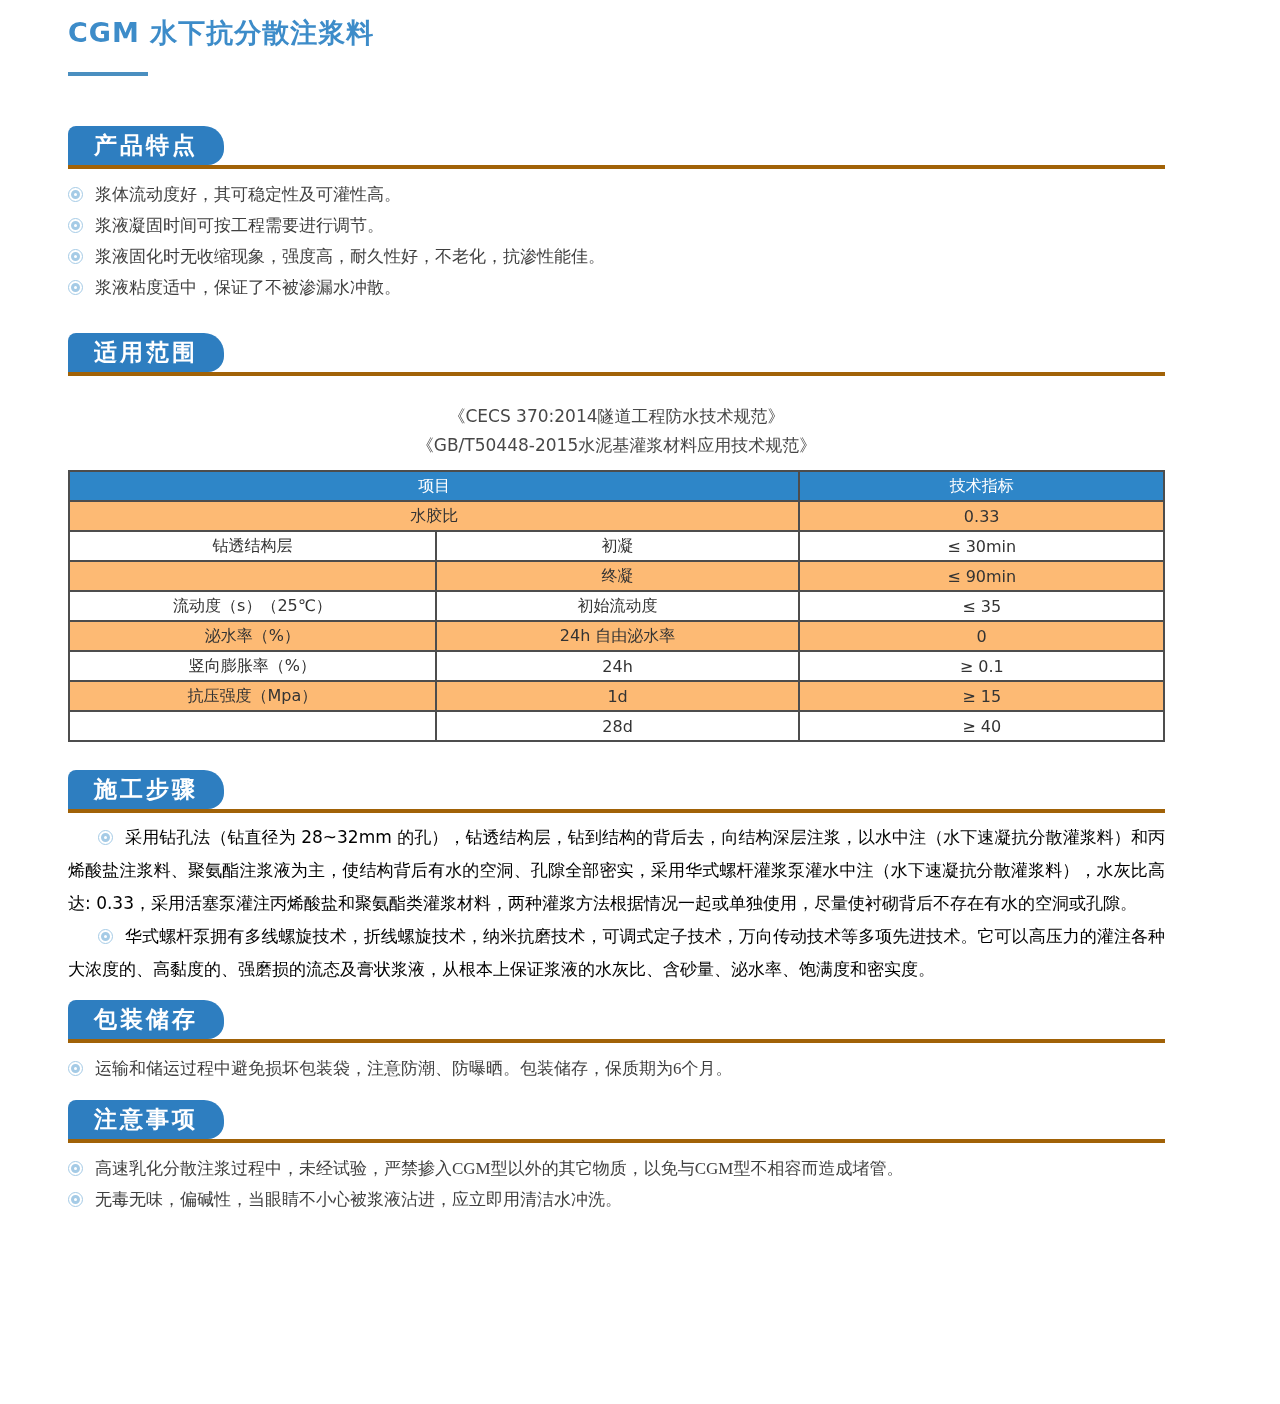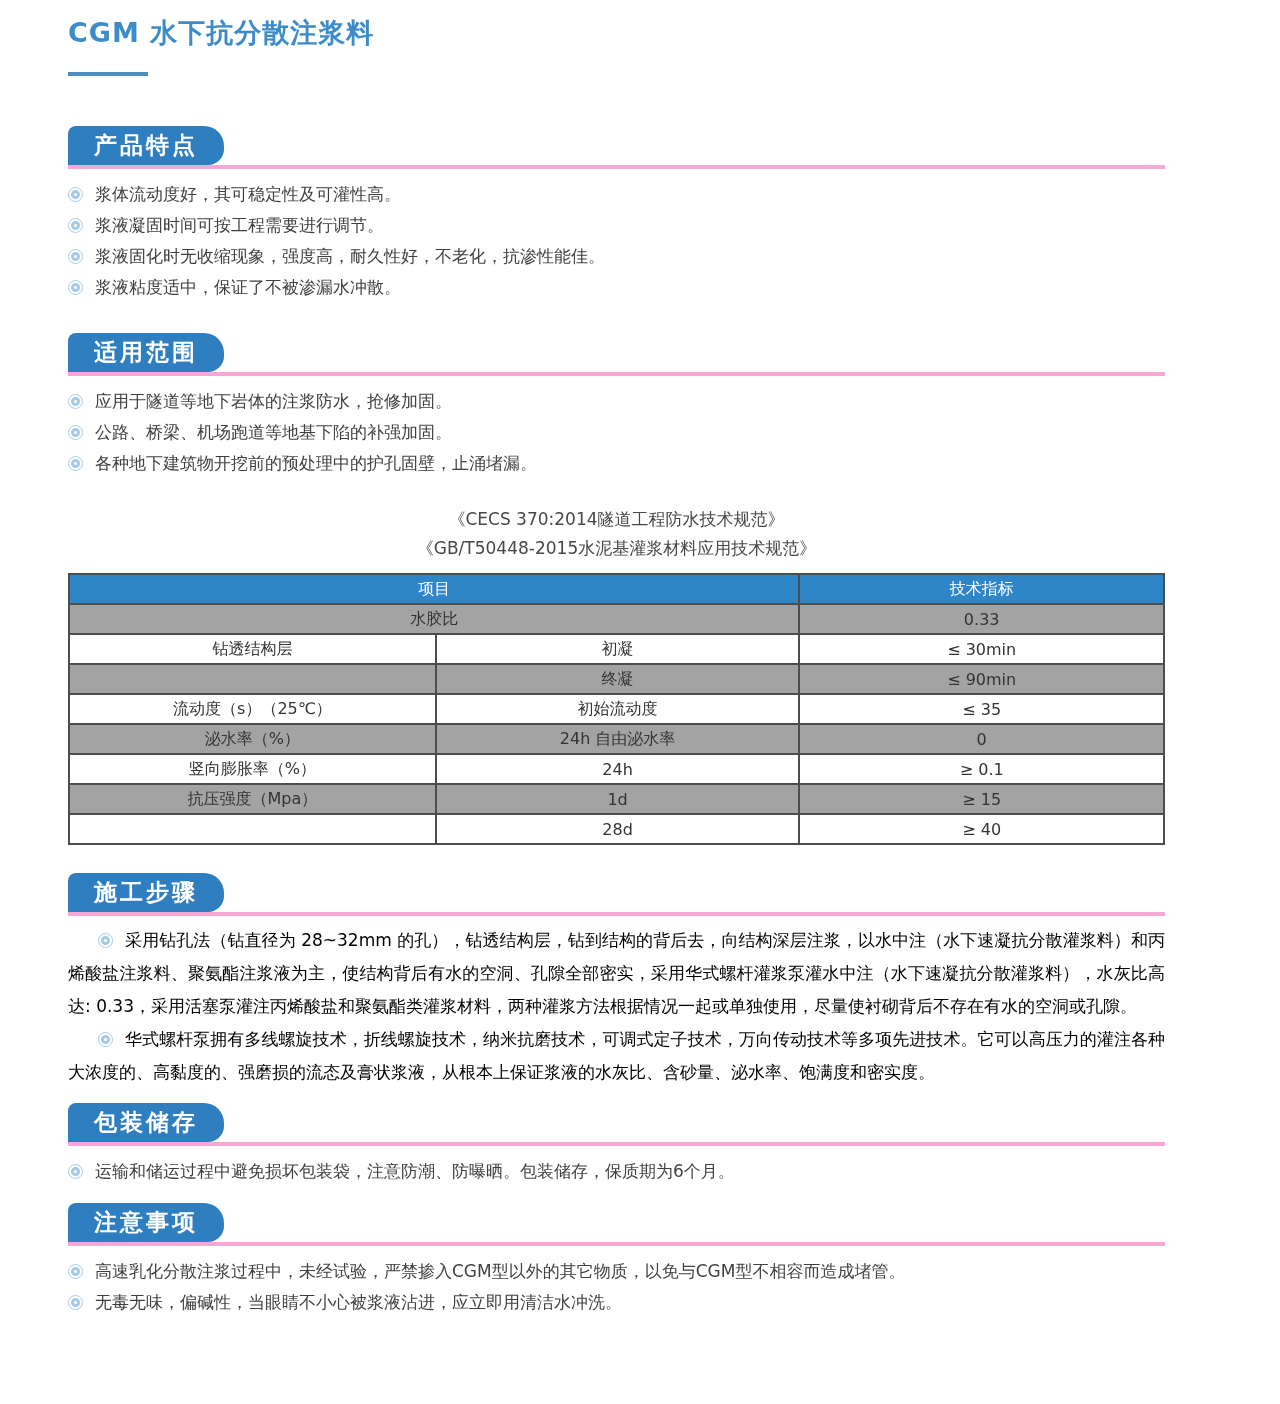--- a/index.html
+++ b/index.html
@@ -30,35 +30,35 @@
 
   
   .sec { margin-top: 28px; }
   .sec-features  { margin-top: 50px; }
   .sec-scope     { margin-top: 30px; }
   .sec-perf      { margin-top: 26px; }
   .sec-steps     { margin-top: 28px; }
   .sec-packaging { margin-top: 14px; }
   .sec-notes     { margin-top: 16px; }
 
-  .sec-head { border-bottom: 4px solid #f9a8d4; line-height: 0; }
+  .sec-head { border-bottom: 4px solid #a16207; line-height: 0; }
   .badge {
     display: inline-block;
     background: #2e7ec0;
     color: #ffffff;
     font-size: 23px;
     font-weight: bold;
     letter-spacing: 3px;
     line-height: 23px;
     padding: 8px 26px;
     border-radius: 8px 20px 16px 0;
   }
 
   
-  .bullets { list-style: none; margin-top: 10px; }
+  .bullets { list-style: none; margin-top: 10px; font-family: Liberation Serif, serif; }
   .bullet {
     display: flex;
     align-items: center;
     gap: 12px;
     height: 31px;
     font-size: 17px;
     color: #3f3f3f;
   }
   .dot {
     position: relative;
@@ -97,21 +97,21 @@
     border: 2px solid #4d4d4d;
     text-align: center;
     height: 30px;
     padding: 1px 4px;
     font-weight: normal;
   }
   .perf-table .thead th {
     background: #2e86c8;
     color: #ffffff;
   }
-  .perf-table tr.shade td { background: #a3a3a3; }
+  .perf-table tr.shade td { background: #fdba74; }
   .perf-table tr.plain td { background: #ffffff; }
 
   
   .steps-body { margin-top: 8px; }
   .para {
     font-size: 17px;
     line-height: 33px;
     text-align: justify;
     text-indent: 30px;
     color: #000000;
@@ -146,34 +146,20 @@
           <span class="dot"></span>
           <span>浆液粘度适中，保证了不被渗漏水冲散。</span>
         </li>
     </ul>
   </section>
 
   <section class="sec sec-scope">
     <div class="sec-head">
       <span class="badge"><span>适用范围</span></span>
     </div>
-    <ul class="bullets">
-      <li class="bullet">
-          <span class="dot"></span>
-          <span>应用于隧道等地下岩体的注浆防水，抢修加固。</span>
-        </li>
-      <li class="bullet">
-          <span class="dot"></span>
-          <span>公路、桥梁、机场跑道等地基下陷的补强加固。</span>
-        </li>
-      <li class="bullet">
-          <span class="dot"></span>
-          <span>各种地下建筑物开挖前的预处理中的护孔固壁，止涌堵漏。</span>
-        </li>
-    </ul>
   </section>
 
   <section class="sec sec-perf">
     <div class="standards">
       <div class="standard-line">《CECS 370:2014隧道工程防水技术规范》</div>
       <div class="standard-line">《GB/T50448-2015水泥基灌浆材料应用技术规范》</div>
     </div>
     <table class="perf-table">
       <colgroup>
           <col style="width:33.5%">

